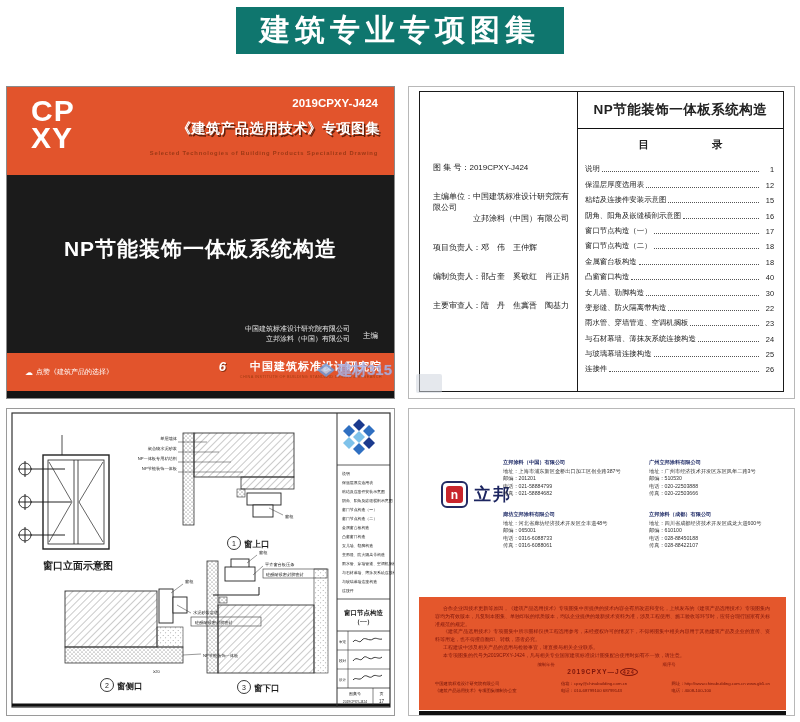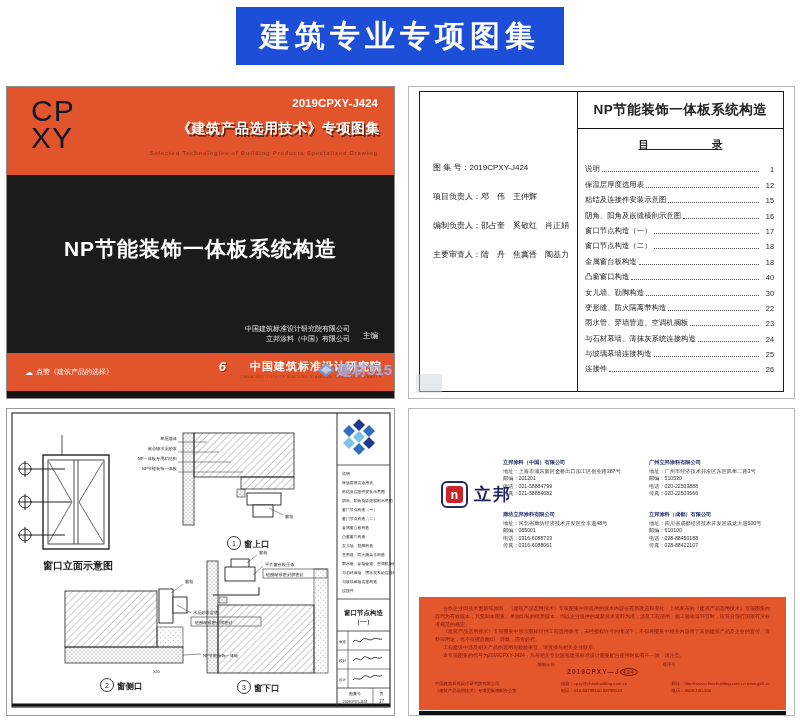--- a/index.html
+++ b/index.html
@@ -1,29 +1,29 @@
 <!DOCTYPE html>
 <html><head>
 <meta charset="utf-8">
 <style>
   * { margin:0; padding:0; box-sizing:border-box; }
   html,body { width:800px; height:722px; }
   body { position:relative; background:#fff; font-family:"Liberation Sans",sans-serif; overflow:hidden; color:#222; }
 
   
-  .banner { position:absolute; left:236px; top:7px; width:328px; height:58px; background:#1d4ed8;
+  .banner { position:absolute; left:236px; top:7px; width:328px; height:47px; background:#0f766e;
             display:flex; align-items:center; justify-content:center; }
   .banner span { color:#fff; font-size:30px; font-weight:bold; letter-spacing:5px; }
 
   .panel { position:absolute; background:#fff; border:1px solid #9f9f9f; }
 
   
   #p1 { left:6px; top:86px; width:389px; height:313px; border-color:#8a8a8a; overflow:hidden; }
   .cover-top { position:absolute; left:0; top:0; width:100%; height:88px; background:#e2542c; }
-  .cpxy { position:absolute; left:24px; top:10px; color:#0f172a; font-weight:400; font-size:30px; line-height:27px; letter-spacing:1px; }
+  .cpxy { position:absolute; left:24px; top:10px; color:#ffffff; font-weight:700; font-size:30px; line-height:27px; letter-spacing:1px; }
   .cover-code { position:absolute; right:16px; top:10px; color:#fff; font-weight:bold; font-size:11.5px; }
   .cover-series { position:absolute; right:14px; top:33px; color:#fff; font-weight:bold; font-size:14px;
                   text-shadow:1.5px 1.5px 0 rgba(70,22,6,.85); letter-spacing:.5px; }
   .cover-series-en { position:absolute; right:16px; top:63px; color:#9c3815; font-size:5.8px; font-weight:bold; letter-spacing:.8px; }
   .cover-black { position:absolute; left:0; top:88px; width:100%; height:178px; background:#1b1b1b; }
   .cover-title { padding-top:60px; text-align:center; color:#fff; font-size:21px; font-weight:bold; letter-spacing:1px; }
   .cover-editors { position:absolute; right:44px; bottom:10px; text-align:right; color:#e8e8e8; font-size:7px; line-height:9.5px; }
   .cover-editor-role { position:absolute; right:16px; bottom:12px; color:#e8e8e8; font-size:7.5px; }
   .cover-foot { position:absolute; left:0; top:266px; width:100%; height:38px; background:#e2542c; }
   .cover-foot-left { position:absolute; left:18px; top:14px; color:#fff; font-size:7px; display:flex; gap:3px; align-items:center; }
@@ -39,21 +39,21 @@
 
   
   #p2 { left:408px; top:86px; width:387px; height:313px; border-color:#b8b8b8; }
   .page-box { position:absolute; left:10px; top:4px; right:10px; bottom:6px; border:1.5px solid #1a1a1a; display:flex; }
   .toc-left { width:158px; border-right:1.5px solid #1a1a1a; padding:70px 8px 0 13px; font-size:8px; line-height:11px; }
   .fld { margin-bottom:18px; }
   .fld .v2 { padding-left:40px; }
   .toc-right { flex:1; position:relative; }
   .toc-title { text-align:center; padding-top:9px; font-size:13.5px; font-weight:bold; letter-spacing:.5px;
                border-bottom:1.2px solid #111; padding-bottom:9px; }
-  .toc-heading { text-align:center; margin-top:9px; font-size:10.5px; font-weight:bold;text-decoration:underline; }
+  .toc-heading { text-align:center; margin-top:9px; font-size:10.5px; font-weight:bold; }
   .toc-list { margin-top:7px; padding:0 9px 0 7px; }
   .toc-row { display:flex; align-items:flex-end; height:15.4px; font-size:7.4px; }
   .toc-row .dots { flex:1; border-bottom:1px dotted #555; margin:0 2px 2px 2px; }
   .toc-row .pg { width:13px; text-align:right; }
   .wm2 { position:absolute; left:7px; bottom:5px; width:26px; height:19px; background:#cfd5df; opacity:.55; border-radius:2px; }
 
   
   #p3 { left:6px; top:408px; width:389px; height:308px; border-color:#9a9a9a; }
   #p3 svg { display:block; }
   text { fill:#1c1c1c; }
@@ -125,20 +125,24 @@
         <polygon points="9,3 14.5,7 9,11 3.5,7" fill="#bcd2ef"></polygon>
     </svg>
     <span class="wm-text">建材315</span>
   </div>
 </div>
 
 <div class="panel" id="p2">
   <div class="page-box">
     <div class="toc-left">
       <div class="fld"><span>图 集 号：</span><span>2019CPXY-J424</span></div>
+      <div class="fld">
+        <div><span>主编单位：</span><span>中国建筑标准设计研究院有限公司</span></div>
+        <div class="v2">立邦涂料（中国）有限公司</div>
+      </div>
       <div class="fld"><span>项目负责人：</span><span>邓　伟　王仲辉</span></div>
       <div class="fld"><span>编制负责人：</span><span>邵占奎　奚敬红　肖正娟</span></div>
       <div class="fld"><span>主要审查人：</span><span>陆　丹　焦冀晋　陶基力</span></div>
     </div>
     <div class="toc-right">
       <div class="toc-title">NP节能装饰一体板系统构造</div>
       <div class="toc-heading">目　　　　　　录</div>
       <div class="toc-list">
         <div class="toc-row">
             <span>说明</span>

